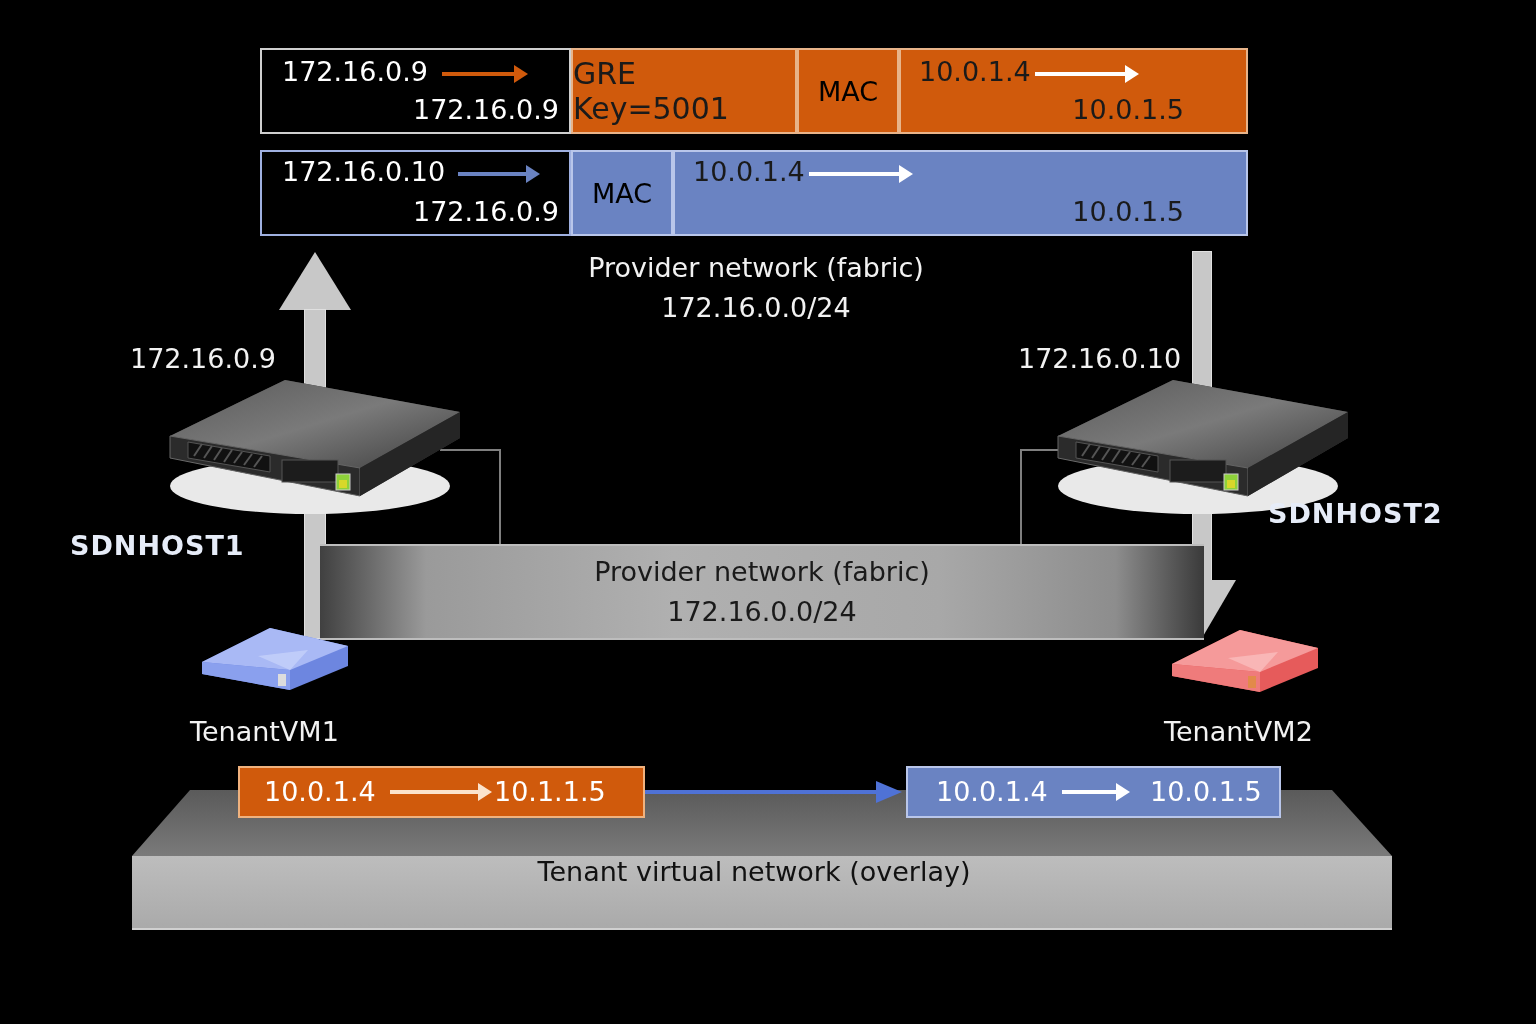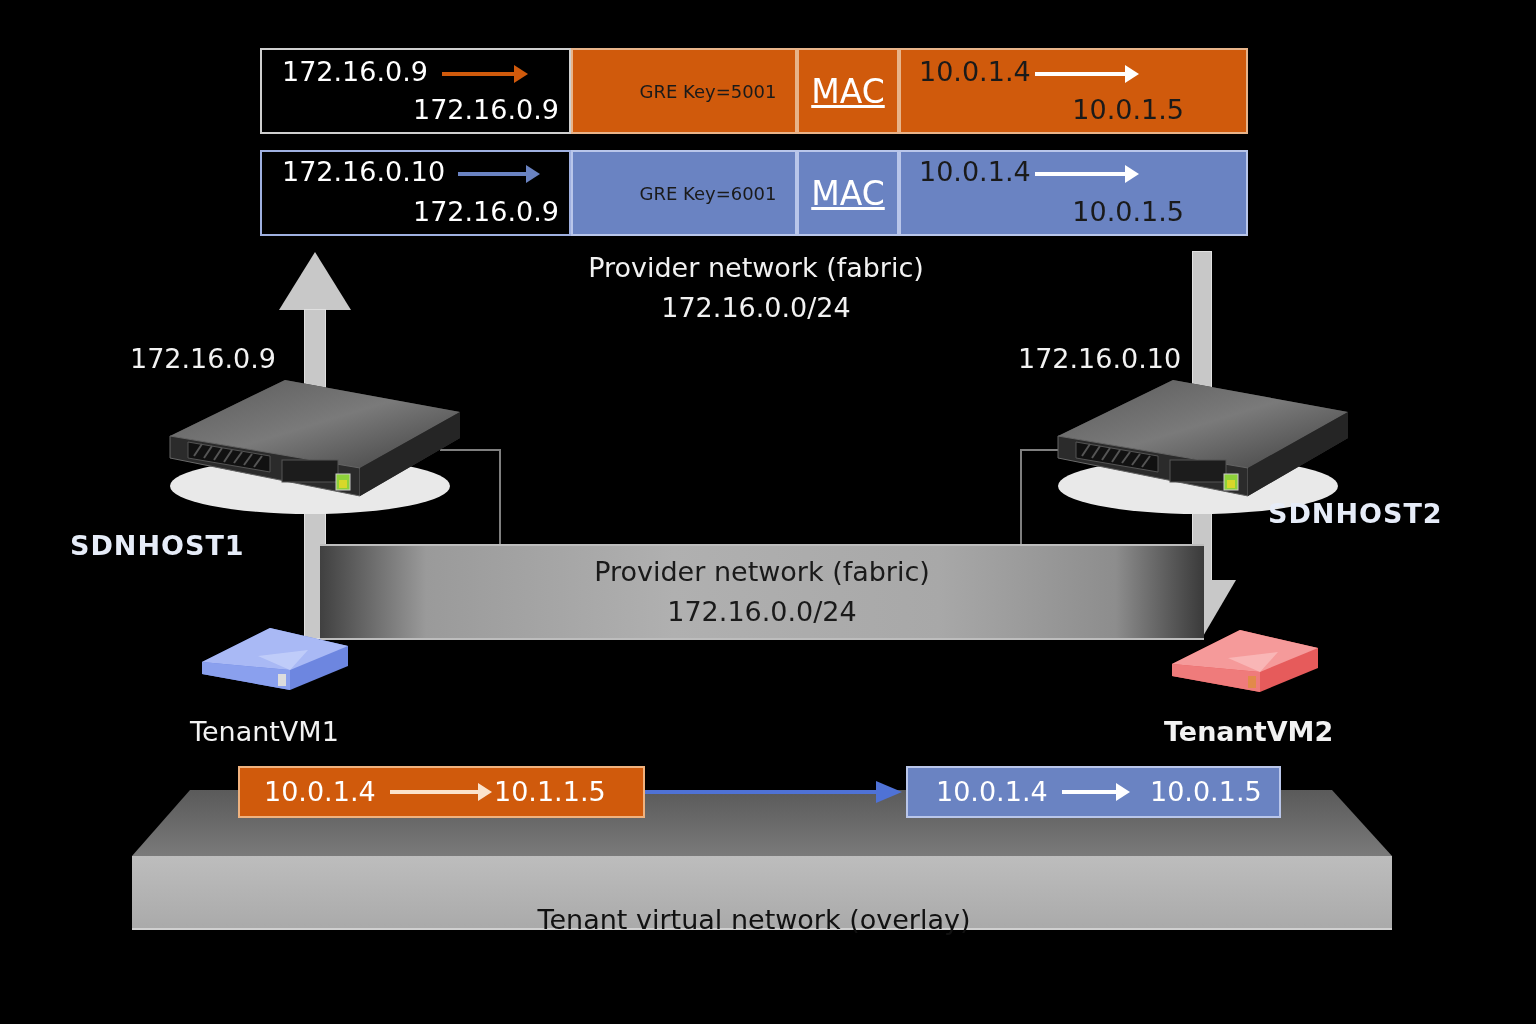--- a/index.html
+++ b/index.html
@@ -4,22 +4,22 @@
 <style>
   html, body { margin: 0; padding: 0; background: #000; }
   body { width: 1536px; height: 1024px; position: relative; overflow: hidden;
          font-family: "DejaVu Sans", "Liberation Sans", sans-serif; color: #fff; }
   .abs { position: absolute; }
 
   
   .pkt-row { position: absolute; left: 260px; width: 988px; height: 86px; display: flex; box-sizing: border-box; }
   .cell { box-sizing: border-box; height: 100%; position: relative; border: 2px solid; }
   .cell-outer { width: 311px; background: #000; }
-  .cell-gre { width: 226px; display: flex; align-items: center; justify-content: center; font-size: 18px; color: #1a1a1a; padding-left: 48px; }
-  .cell-mac { width: 102px; display: flex; align-items: center; justify-content: center; font-size: 33px; color: #ffffff; text-decoration: underline; }
+  .cell-gre { width: 226px; display: flex; align-items: center; justify-content: center; font-size: 30px; color: #1a1a1a; }
+  .cell-mac { width: 102px; display: flex; align-items: center; justify-content: center; font-size: 27px; color: #000000; }
   .cell-inner { flex: 1; }
   .row-orange .cell { border-color: #e8b48a; }
   .row-orange .cell-outer { border-color: #cfcfcf; }
   .row-orange .cell-gre, .row-orange .cell-mac, .row-orange .cell-inner { background: #d05a0c; }
   .row-blue .cell { border-color: #b9c6ea; }
   .row-blue .cell-outer { border-color: #9fb0e0; }
   .row-blue .cell-gre, .row-blue .cell-mac, .row-blue .cell-inner { background: #6a83c2; }
   .txt { position: absolute; font-size: 27px; white-space: nowrap; }
   .arrow { position: absolute; height: 4px; }
   .arrow::after { content: ""; position: absolute; right: -12px; top: -7px;
@@ -38,21 +38,21 @@
             background: linear-gradient(90deg, #404040 0%, #9a9a9a 12%, #b0b0b0 40%, #a8a8a8 70%, #8d8d8d 90%, #3a3a3a 100%);
             border-top: 2px solid #bdbdbd; border-bottom: 2px solid #bdbdbd; }
   .fabric .ln { position: absolute; left: 0; right: 0; text-align: center; color: #1a1a1a; font-size: 27px; }
 
   
   .slab-top { position: absolute; left: 132px; top: 790px; width: 1260px; height: 66px;
               background: linear-gradient(180deg, #5a5a5a, #7a7a7a);
               clip-path: polygon(58px 0, 1200px 0, 1260px 66px, 0 66px); }
   .slab-front { position: absolute; left: 132px; top: 856px; width: 1260px; height: 72px;
                 background: linear-gradient(180deg, #bdbdbd, #aaaaaa); border-bottom: 2px solid #d0d0d0; }
-  .slab-front .ln { position: absolute; left: 0; right: 16px; text-align: center; color: #111; font-size: 27px; margin-top: 48px; }
+  .slab-front .ln { position: absolute; left: 0; right: 16px; text-align: center; color: #111; font-size: 27px; }
 
   .tenant-pkt { position: absolute; top: 766px; height: 52px; box-sizing: border-box; }
   .tenant-pkt.orange { left: 238px; width: 407px; background: #d05a0c; border: 2px solid #f0b27e; }
   .tenant-pkt.blue { left: 906px; width: 375px; background: #6a83c2; border: 2px solid #b9c6ea; }
   .tenant-pkt .txt { top: 8px; color: #fff; }
 
   .link-line { position: absolute; background: #7f7f7f; }
 </style>
 </head>
 <body>
@@ -71,21 +71,20 @@
     <span class="txt" style="right:62px;top:44px;color:#1a1a1a;">10.0.1.5</span>
   </div>
 </div>
 
 <div class="pkt-row row-blue" style="top:150px;">
   <div class="cell cell-outer">
     <span class="txt" style="left:20px;top:4px;">172.16.0.10</span>
     <span class="arrow" style="left:196px;top:20px;width:70px;background:#6a83c2;border-color:#6a83c2;"></span>
     <span class="txt" style="right:10px;top:44px;">172.16.0.9</span>
   </div>
-  <div class="cell cell-gre">GRE Key=6001</div>
   <div class="cell cell-mac">MAC</div>
   <div class="cell cell-inner">
     <span class="txt" style="left:18px;top:4px;color:#1a1a1a;">10.0.1.4</span>
     <span class="arrow" style="left:134px;top:20px;width:92px;background:#fff;border-color:#fff;"></span>
     <span class="txt" style="right:62px;top:44px;color:#1a1a1a;">10.0.1.5</span>
   </div>
 </div>
 
 <div class="label-white" style="left:556px;top:252px;width:400px;">Provider network (fabric)</div>
 <div class="label-white" style="left:556px;top:292px;width:400px;">172.16.0.0/24</div>
@@ -175,21 +174,21 @@
 </svg>
 <div class="label-white" style="left:190px;top:716px;text-align:center;">TenantVM1</div>
 
 <svg class="abs" style="left:1168px;top:628px;" width="155" height="66" viewBox="0 0 155 66">
   <polygon points="4,36 72,2 150,20 150,40 92,64 4,48" fill="#e65b5b"></polygon>
   <polygon points="4,36 72,2 150,20 92,44" fill="#f59a9a"></polygon>
   <polygon points="60,30 92,44 110,24" fill="#fbc2c2" opacity="0.7"></polygon>
   <polygon points="4,36 92,44 92,64 4,48" fill="#ef7b7b"></polygon>
   <rect x="80" y="48" width="8" height="12" fill="#e28a4a"></rect>
 </svg>
-<div class="label-white" style="left:1164px;top:716px;text-align:left;font-weight:bold;">TenantVM2</div>
+<div class="label-white" style="left:1164px;top:716px;text-align:left;">TenantVM2</div>
 
 <div class="slab-top"></div>
 <div class="slab-front">
   <div class="ln" style="top:0px;">Tenant virtual network (overlay)</div>
 </div>
 
 <div class="abs" style="left:645px;top:790px;width:236px;height:4px;background:#4f72d6;"></div>
 <div class="abs" style="left:876px;top:781px;width:0;height:0;border-left:26px solid #4f72d6;border-top:11px solid transparent;border-bottom:11px solid transparent;"></div>
 
 <div class="tenant-pkt orange">

